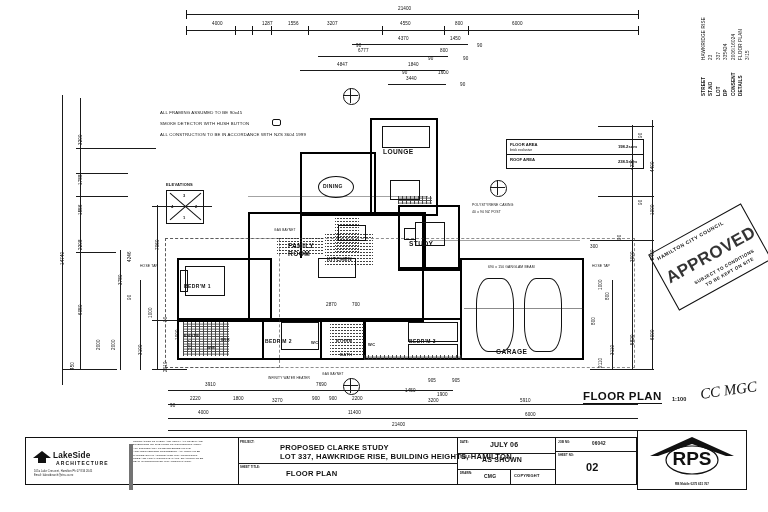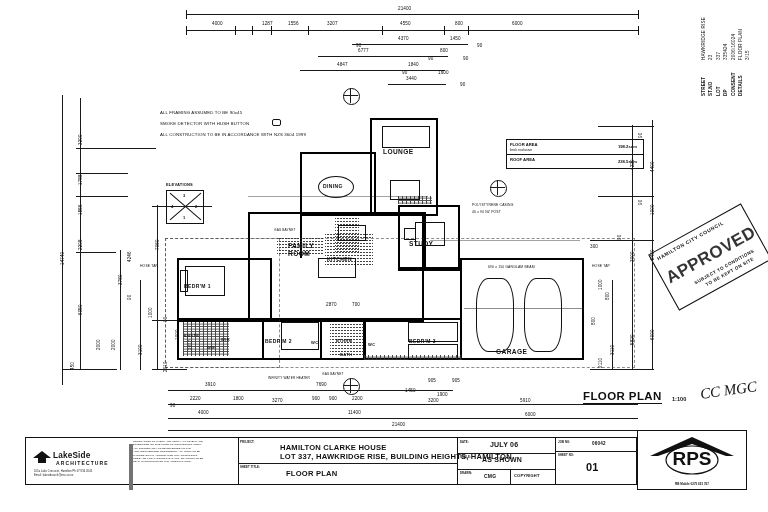--- a/index.html
+++ b/index.html
@@ -389,21 +389,21 @@
 DIMENSIONS ON SITE PRIOR TO COMMENCING WORK.
 ANY DISCREPANCY TO BE REFERRED TO THE
 ARCHITECT BEFORE PROCEEDING. ALL WORK TO BE
 CARRIED OUT IN ACCORDANCE WITH NZ BUILDING
 CODE AND LOCAL COUNCIL BYLAWS. DRAWINGS TO BE
 READ IN CONJUNCTION WITH SPECIFICATION.</div>
     </div>
 
     <div class="cell" style="left:212px;width:220px;">
       <span class="lbl" style="position:absolute;left:2px;top:2px;">PROJECT:</span>
-      <span class="tbtxt" style="left:42px;top:5px;">HAMILTON CLARKE HOUSE</span>
+      <span class="tbtxt" style="left:42px;top:5px;">PROPOSED CLARKE STUDY</span>
       <span class="tbtxt" style="left:42px;top:14px;">LOT 337, HAWKRIDGE RISE, BUILDING HEIGHTS, HAMILTON</span>
       <div class="ln hln" style="left:0;top:25px;width:220px;"></div>
       <span class="lbl" style="position:absolute;left:2px;top:27px;">SHEET TITLE:</span>
       <span class="tbtxt" style="left:48px;top:31px;">FLOOR PLAN</span>
     </div>
 
     <div class="cell" style="left:432px;width:98px;">
       <span class="lbl" style="position:absolute;left:2px;top:2px;">DATE:</span>
       <span class="tbtxt" style="left:32px;top:3px;font-size:7px;">JULY 06</span>
       <div class="ln hln" style="left:0;top:15px;width:98px;"></div>
@@ -414,21 +414,21 @@
       <span class="tbtxt" style="left:26px;top:35px;font-size:5px;">CMG</span>
       <div class="ln vln" style="left:52px;top:31px;height:15px;"></div>
       <span class="tbtxt" style="left:56px;top:35px;font-size:4px;">COPYRIGHT</span>
     </div>
 
     <div class="cell" style="left:530px;width:80px;border-right:none;">
       <span class="lbl" style="position:absolute;left:2px;top:2px;">JOB NO:</span>
       <span class="tbtxt" style="left:36px;top:3px;font-size:4.6px;">06042</span>
       <div class="ln hln" style="left:0;top:13px;width:80px;"></div>
       <span class="lbl" style="position:absolute;left:2px;top:15px;">SHEET NO:</span>
-      <span class="tbtxt" style="left:30px;top:23px;font-size:11px;">01</span>
+      <span class="tbtxt" style="left:30px;top:23px;font-size:11px;">02</span>
     </div>
   </div>
 
   <div id="rpsbox">
     <svg id="rpslogo" width="92" height="44" viewBox="0 0 92 44">
       <path d="M4 22 L46 3 L88 22 L80 22 L46 10 L12 22 Z" fill="#111"></path>
       <ellipse cx="46" cy="26" rx="26" ry="14" fill="none" stroke="#111" stroke-width="1.2"></ellipse>
       <text x="46" y="31" font-family="Liberation Sans, sans-serif" font-size="19" font-weight="bold" text-anchor="middle" fill="#111">RPS</text>
     </svg>
     <div id="rpstext">RB     Mobile 0275 651 767</div>

